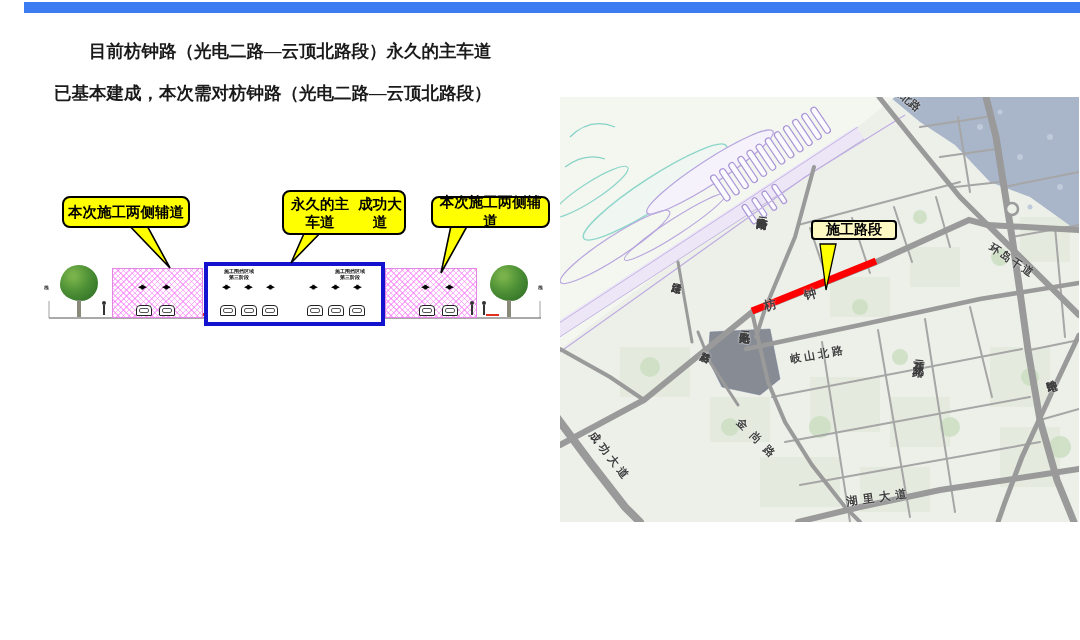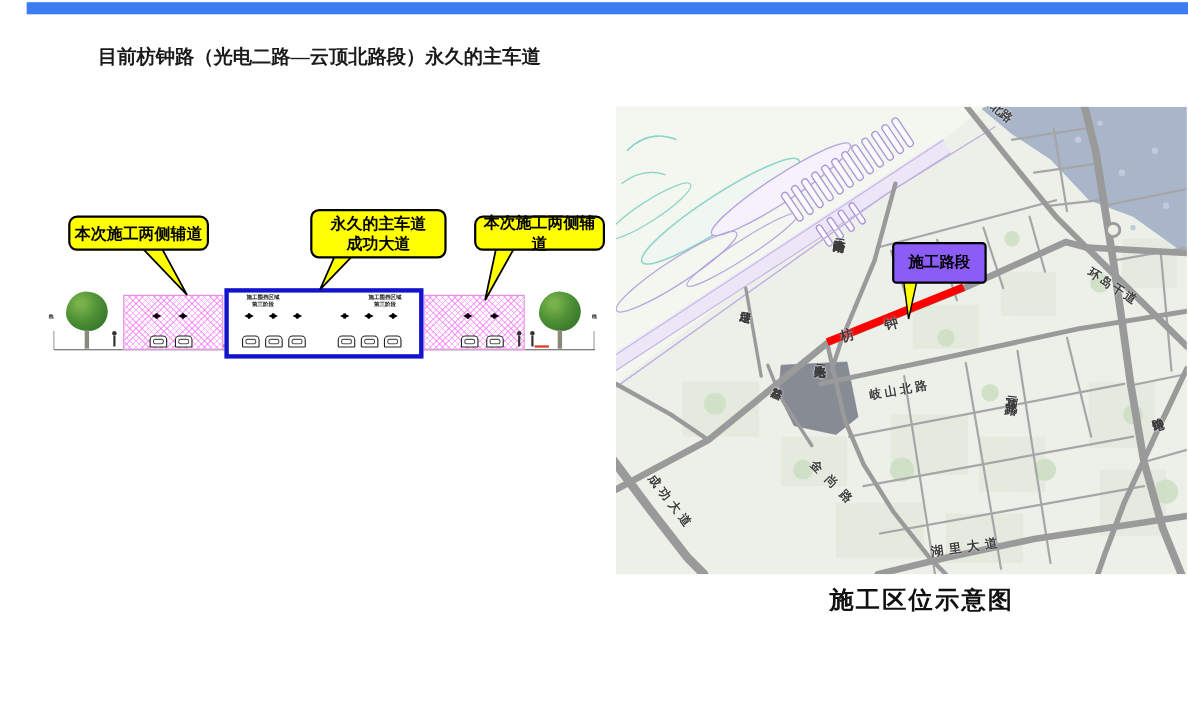--- a/index.html
+++ b/index.html
@@ -14,21 +14,21 @@
   
   .intro{left:30px;top:30px;width:500px;font-size:17.5px;font-weight:700;color:#1a1a1a;}
   .intro .ln{line-height:42px;white-space:nowrap;}
   .intro .ln.indent{padding-left:35px;}
 
   
   .callout{position:absolute;background:#ffff00;border:2px solid #000;border-radius:8px;
            display:flex;align-items:center;justify-content:center;z-index:3;
            font-size:14.5px;font-weight:600;color:#000;text-align:center;}
   .co-left{left:38px;top:196px;width:124px;height:28px;}
-  .co-center{left:258px;top:190px;width:120px;height:41px;flex-direction:column;line-height:18px;}
+  .co-center{left:258px;top:190px;width:120px;height:41px;flex-direction:row;line-height:18px;}
   .co-right{left:407px;top:196px;width:115px;height:28px;}
   .tails{left:20px;top:185px;width:510px;height:110px;z-index:2;}
 
   
   .xsec{left:20px;top:253px;width:500px;height:80px;}
   .xsec-svg{position:absolute;left:0;top:0;}
   .pink{position:absolute;top:15px;height:50px;box-sizing:border-box;border:1px solid #e287e2;
         background:
          repeating-linear-gradient(45deg, rgba(248,100,248,.5) 0 1px, transparent 1px 4px),
          repeating-linear-gradient(135deg, rgba(248,100,248,.5) 0 1px, transparent 1px 4px),#fff;}
@@ -66,35 +66,36 @@
   .ml-guangdian{left:178px;top:226px;font-size:11px;transform:rotate(5deg);}
   .ml-linhou{left:143px;top:248px;font-size:10px;transform:rotate(22deg);}
   .ml-qishan{left:230px;top:250px;font-size:11px;letter-spacing:3px;transform:rotate(-10deg);}
   .ml-yunding{left:352px;top:254px;font-size:11.5px;letter-spacing:2px;transform:rotate(6deg);}
   .ml-jinshang{left:170px;top:336px;font-size:11px;letter-spacing:8px;transform:rotate(45deg);}
   .ml-chenggong{left:20px;top:352px;font-size:11px;letter-spacing:4px;transform:rotate(52deg);}
   .ml-huli{left:286px;top:393px;font-size:11.5px;letter-spacing:5px;transform:rotate(-8deg);}
   .ml-huandao{left:426px;top:156px;font-size:11px;letter-spacing:2px;transform:rotate(33deg);}
   .ml-zhongzhai{left:480px;top:276px;font-size:10.5px;transform:rotate(-18deg);}
   .ml-daobei{left:330px;top:-6px;font-size:11px;transform:rotate(40deg);}
-  .map-callout{position:absolute;left:251px;top:123px;width:86px;height:38px;background:#8b5cf6;
+  .map-callout{position:absolute;left:251px;top:123px;width:86px;height:20px;background:#fef9c3;
        border:2px solid #000;border-radius:4px;display:flex;align-items:center;justify-content:center;
        font-size:14px;font-weight:600;color:#000;z-index:3;box-sizing:border-box;}
   .map-caption{left:730px;top:531px;font-size:22px;font-weight:600;letter-spacing:2px;color:#111;}
 </style>
 </head>
 <body>
 
 <div class="stage">
 
   <div class="abs top-bar"></div>
   <div class="abs page-edge"></div>
 
   <div class="abs intro">
     <div class="ln indent">目前枋钟路（光电二路—云顶北路段）永久的主车道</div>
+    <div class="ln">已基本建成，本次需对枋钟路（光电二路—云顶北路段）</div>
   </div>
 
   <svg class="abs tails" width="510" height="110" viewBox="0 0 510 110">
     <polygon points="80,35 100,35 126,83" fill="#ffff00" stroke="#000" stroke-width="1.6"></polygon>
     <polygon points="262,44 280,44 247,78" fill="#ffff00" stroke="#000" stroke-width="1.6"></polygon>
     <polygon points="408,36 426,36 397,88" fill="#ffff00" stroke="#000" stroke-width="1.6"></polygon>
   </svg>
 
   <div class="callout co-left">
     <span>本次施工两侧辅道</span>
@@ -321,14 +322,13 @@
     <div class="maplabel ml-jinshang">金尚路</div>
     <div class="maplabel ml-chenggong">成功大道</div>
     <div class="maplabel ml-huli">湖里大道</div>
     <div class="maplabel ml-huandao">环岛干道</div>
     <div class="maplabel v ml-zhongzhai">钟宅路</div>
     <div class="maplabel ml-daobei">岛北路</div>
 
     <div class="map-callout">施工路段</div>
   </div>
 
-  <div class="abs map-caption">施工区位示意图</div>
 </div>
 
 </body></html>

